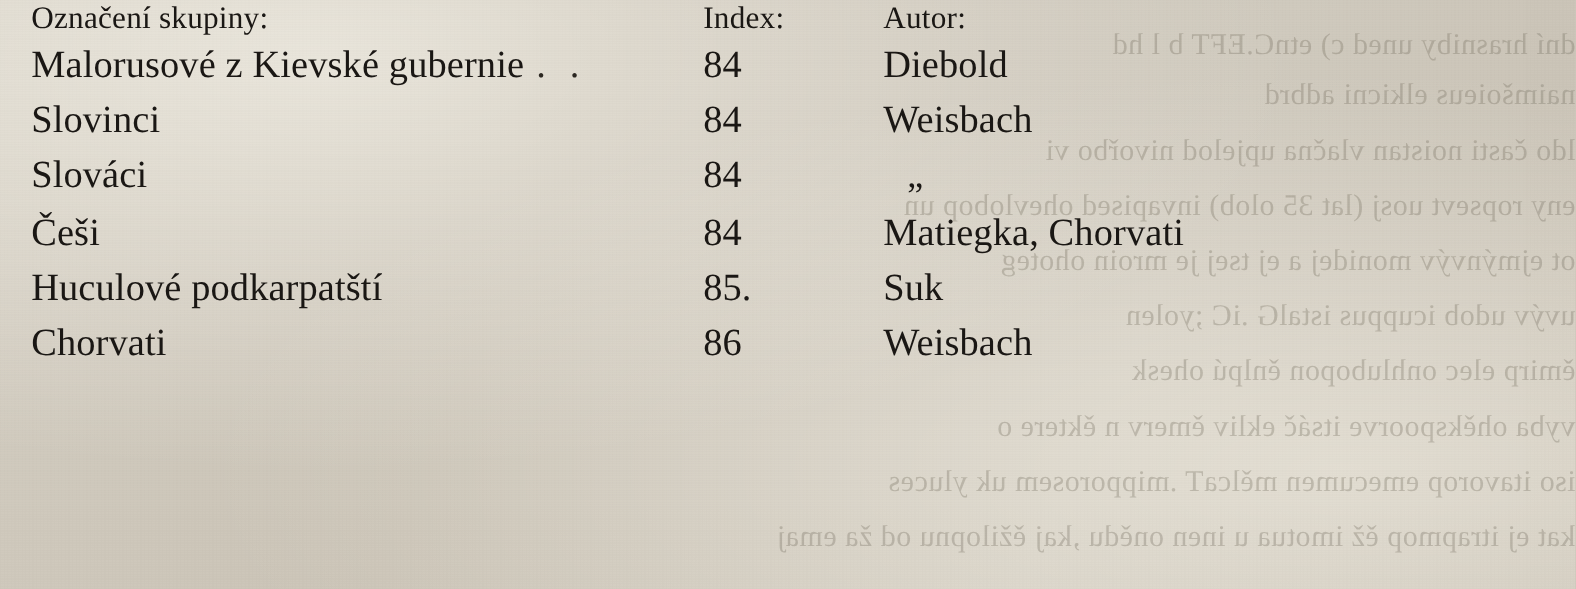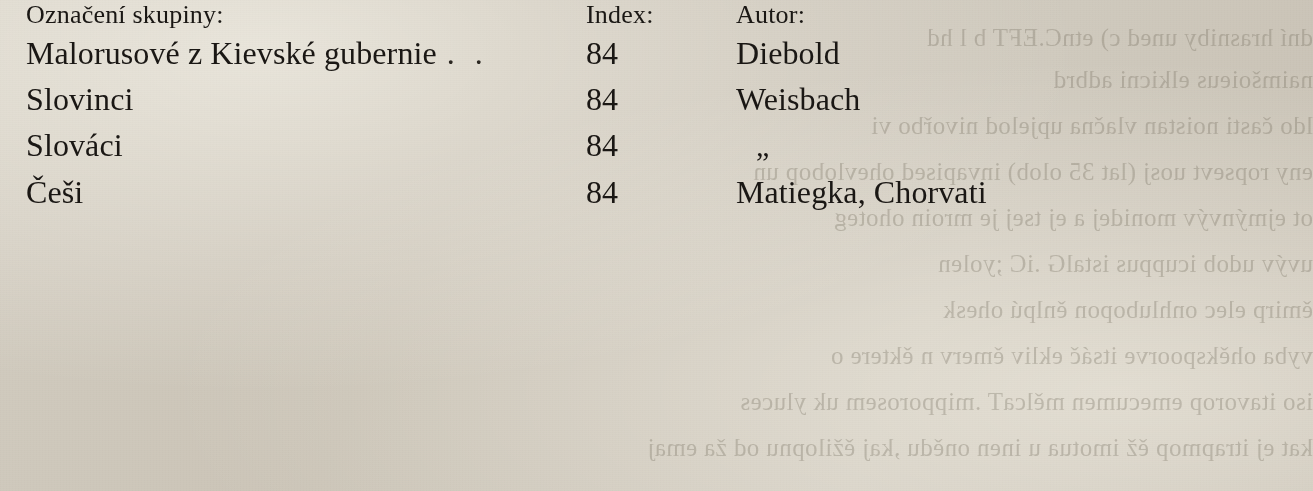--- a/index.html
+++ b/index.html
@@ -169,16 +169,26 @@
           <tr>
             <td class="c-group"><span>Slováci</span></td>
             <td class="c-index"><span>84</span></td>
             <td class="c-author"><span class="ditto">„</span></td>
           </tr>
           <tr>
             <td class="c-group"><span>Češi</span></td>
             <td class="c-index"><span>84</span></td>
             <td class="c-author"><span>Matiegka, Chorvati</span></td>
           </tr>
+          <tr>
+            <td class="c-group"><span>Huculové podkarpatští</span></td>
+            <td class="c-index"><span>85</span><span class="dot-after-index">.</span></td>
+            <td class="c-author"><span>Suk</span></td>
+          </tr>
+          <tr>
+            <td class="c-group"><span>Chorvati</span></td>
+            <td class="c-index"><span>86</span></td>
+            <td class="c-author"><span>Weisbach</span></td>
+          </tr>
         </tbody>
     </table>
   </div>
 </div>
 
 </body></html>

